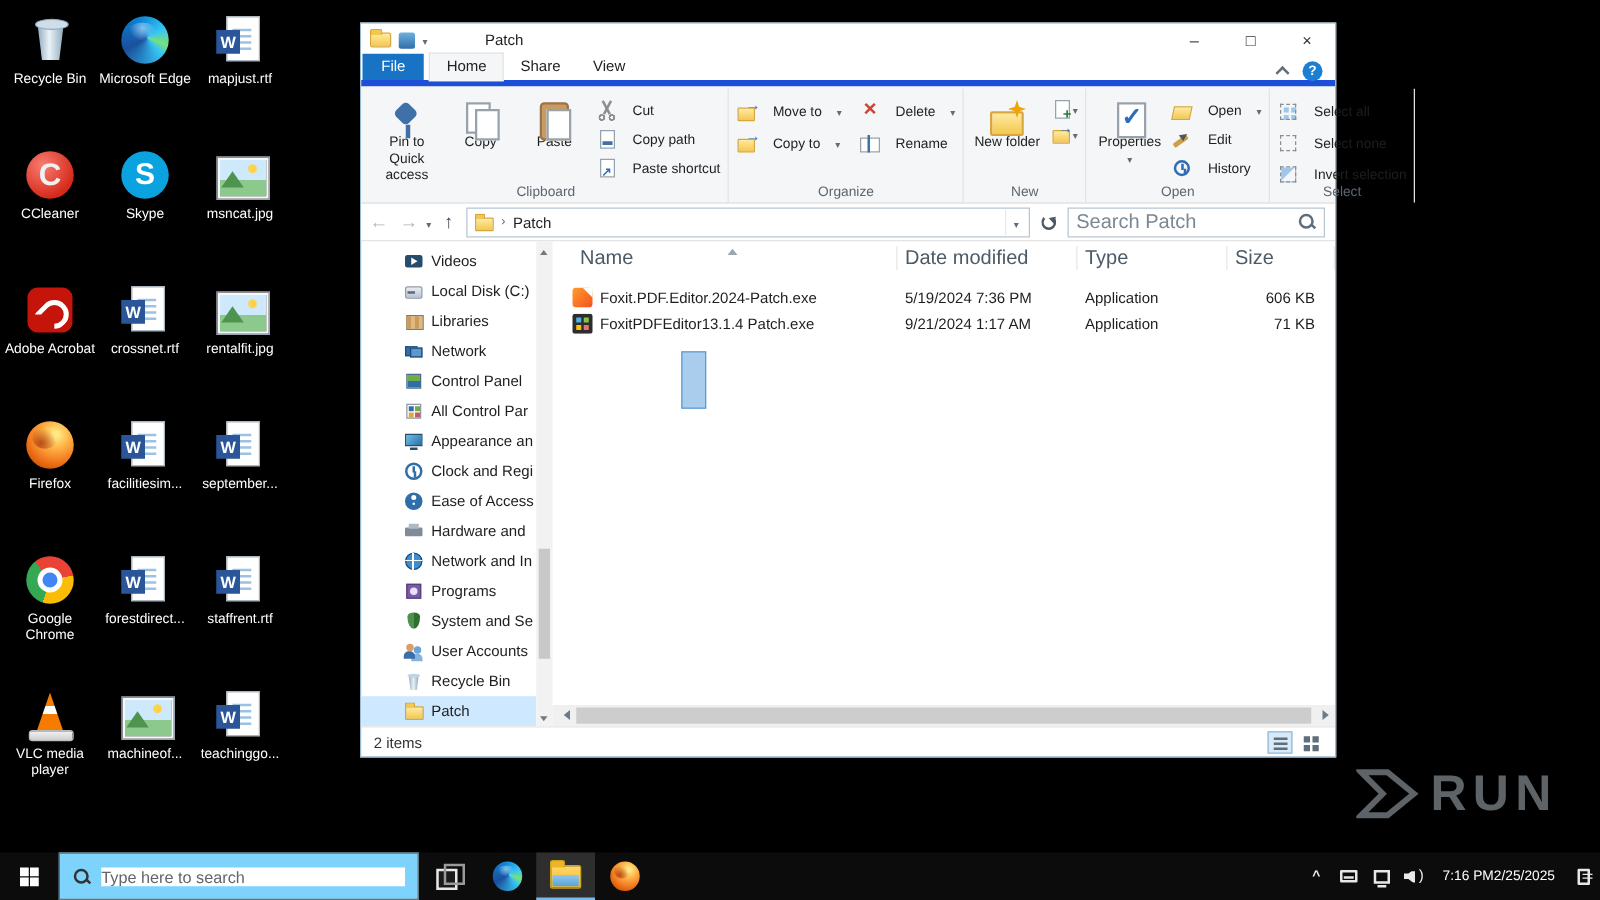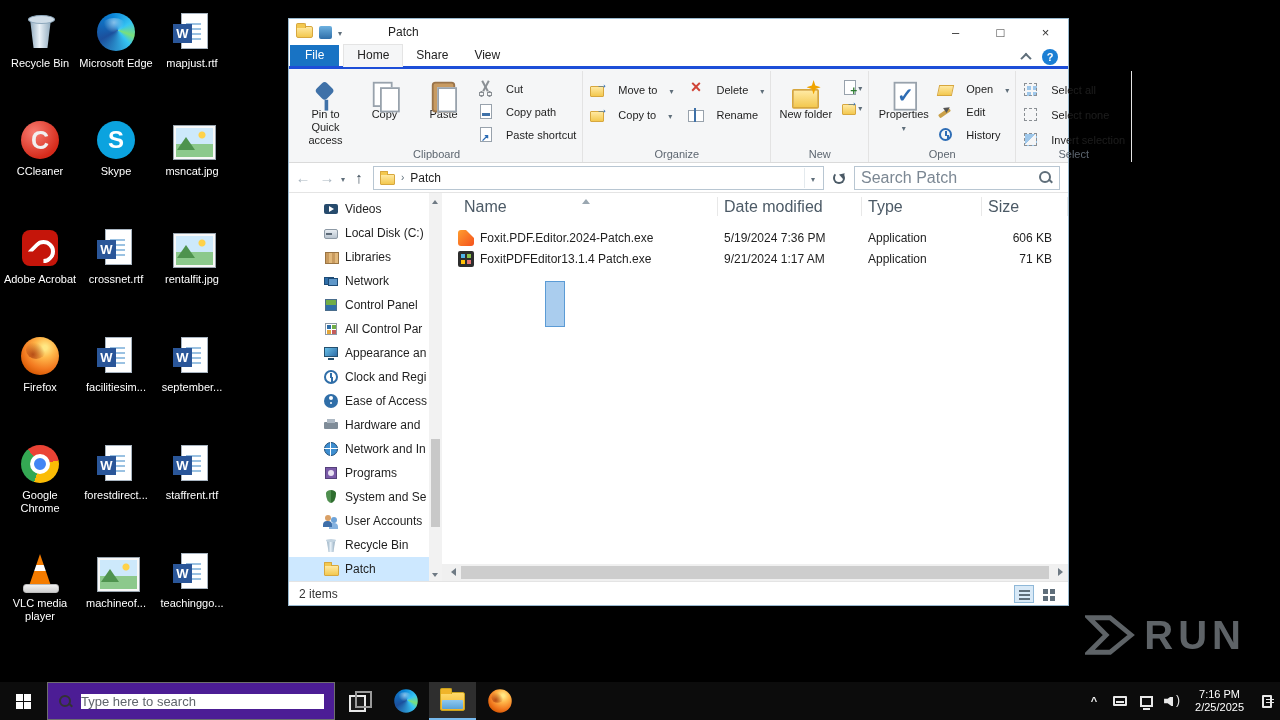--- a/index.html
+++ b/index.html
@@ -44,21 +44,21 @@
 .titlebar{height:26px;display:flex;align-items:center;padding-left:7px;background:#fff}
 .qat{display:flex;align-items:center;gap:6px}
 .fold{width:17px;height:12px;background:linear-gradient(#ffe9a2,#f3c84f);border:1px solid #d7a73e;border-radius:2px;position:relative}
 .fold::before{content:"";position:absolute;top:-4px;left:-1px;width:8px;height:4px;background:#f3c84f;border:1px solid #d7a73e;border-bottom:none;border-radius:2px 2px 0 0}
 .qicon{width:13px;height:13px;background:linear-gradient(#6db1e0,#2f6ea8);border-radius:2px}
 .dd::after{content:"▾";font-size:8px;color:#5f6e7a}
 .title{margin-left:46px;font-size:12px;color:#1e1e1e}
 .wcs{margin-left:auto;display:flex;height:100%}
 .wc{width:45px;display:flex;align-items:center;justify-content:center;font-size:13px;color:#333;cursor:pointer}
 
-.tabs{height:24px;display:flex;align-items:flex-end;background:#fff;border-bottom:3px solid #1d4ed8;position:relative}
+.tabs{height:24px;display:flex;align-items:flex-end;background:#fff;border-bottom:5px solid #1d4ed8;position:relative}
 .tab{padding:3px 13px 4px;font-size:12px;color:#222;cursor:pointer}
 .tab.file{background:#1873c4;color:#fff;margin:0 4px 0 1px;padding:3px 15px 4px}
 .tab.active{border:1px solid #e4e4e4;border-bottom:1px solid #f5f6f7;background:#f5f6f7;margin-bottom:-1px}
 .tabctl{position:absolute;right:10px;top:4px;display:flex;gap:12px;align-items:center}
 .collapse{width:8px;height:8px;border-left:2px solid #5f6e7a;border-top:2px solid #5f6e7a;transform:rotate(45deg) translate(1px,1px)}
 .help{width:16px;height:16px;border-radius:50%;background:#1b7fd4;color:#fff;font-size:11px;font-weight:bold;text-align:center;line-height:16px;cursor:pointer}
 
 .ribbon{height:94px;background:#f5f6f7;border-bottom:1px solid #dadada;display:flex;padding:2px 0 0 2px}
 .rgroup{position:relative;padding:2px 6px 16px;border-right:1px solid #e3e3e3;display:flex}
 .glabel{position:absolute;left:0;right:0;bottom:2px;text-align:center;font-size:11px;color:#5d6670}
@@ -210,21 +210,21 @@
 .vbtn{width:20px;height:18px;border:1px solid transparent;position:relative;cursor:pointer}
 .vbtn.active{background:#d8e9f7;border-color:#8fb8d8}
 .vbtn.details::before{content:"";position:absolute;left:4px;top:4px;width:11px;height:2px;background:#5f6e7a;box-shadow:0 4px 0 #5f6e7a,0 8px 0 #5f6e7a}
 .vbtn.thumbs::before{content:"";position:absolute;left:4px;top:3px;width:5px;height:5px;background:#5f6e7a;box-shadow:7px 0 0 #5f6e7a,0 7px 0 #5f6e7a,7px 7px 0 #5f6e7a}
 
 
 .taskbar{position:absolute;left:0;bottom:0;width:1280px;height:38px;background:#0c0c0c;display:flex;align-items:stretch;z-index:5}
 .tbtn{width:47px;display:flex;align-items:center;justify-content:center;cursor:pointer}
 .winlogo{width:15px;height:15px;display:grid;grid-template-columns:7px 7px;grid-template-rows:7px 7px;gap:1px}
 .winlogo i{background:#fdfdfd}
-.tsearch{width:288px;background:#4c1d95;display:flex;align-items:center;padding:0 10px;gap:8px;border:1px solid #6f6f6f}
+.tsearch{width:288px;background:#7dd3fc;display:flex;align-items:center;padding:0 10px;gap:8px;border:1px solid #6f6f6f}
 .tsearch input{border:none;outline:none;flex:1;font-size:13px;color:#333;font-family:inherit;min-width:0}
 .tsearch input::placeholder{color:#60666c}
 .tsearch .mag::before{border-color:#333}
 .tsearch .mag::after{background:#333}
 .tview{width:24px;height:24px;position:relative}
 .tview::before{content:"";position:absolute;left:2px;top:6px;width:13px;height:13px;border:2px solid #e8e8e8;background:rgba(255,255,255,.06)}
 .tview::after{content:"";position:absolute;left:8px;top:2px;width:13px;height:13px;border:2px solid #9a9a9a}
 .tapp{width:47px;display:flex;align-items:center;justify-content:center;cursor:pointer;position:relative}
 .tapp.active{background:#2e2e2e;box-shadow:inset 0 -2px 0 #76b9ed}
 .tb-scale{width:44px;height:44px;transform:scale(.62)}
@@ -234,21 +234,21 @@
 .tray{margin-left:auto;display:flex;align-items:center;height:100%}
 .titem{width:26px;height:100%;display:flex;align-items:center;justify-content:center;color:#eee;cursor:pointer}
 .chevup{font-size:11px;color:#eee;font-weight:bold}
 .ic-lan{width:13px;height:11px;border:2px solid #e8e8e8;position:relative}
 .ic-lan::after{content:"";position:absolute;left:1px;bottom:-5px;width:7px;height:2px;background:#e8e8e8}
 .ic-spk{width:16px;height:13px;position:relative}
 .ic-spk::before{content:"";position:absolute;left:0;top:2px;width:9px;height:9px;background:#e8e8e8;clip-path:polygon(0 25%,40% 25%,100% -20%,100% 120%,40% 75%,0 75%)}
 .ic-spk::after{content:")";position:absolute;right:0;top:-2px;color:#e8e8e8;font-size:12px}
 .ic-kbd{width:14px;height:10px;border:2px solid #e8e8e8;border-radius:1px;position:relative}
 .ic-kbd::after{content:"";position:absolute;left:1px;bottom:1px;width:8px;height:2px;background:#e8e8e8}
-.clockblk{display:flex;flex-direction:column;align-items:center;justify-content:center;color:#fff;font-size:11px;line-height:13px;padding:0 10px;cursor:pointer}
+.clockblk{display:flex;align-items:center;justify-content:center;color:#fff;font-size:11px;line-height:13px;padding:0 10px;cursor:pointer}
 .ic-note{width:16px;height:13px;border:2px solid #e8e8e8;border-radius:1px;position:relative;margin:0 8px}
 .ic-note::after{content:"";position:absolute;left:2px;top:2px;width:8px;height:1.5px;background:#e8e8e8;box-shadow:0 3px 0 #e8e8e8}
 
 
 .wm{position:absolute;right:34px;top:612px;display:flex;align-items:center;gap:9px;opacity:.85}
 .wm .txt{font-size:40px;font-weight:bold;letter-spacing:5px;color:#6f757a}
 </style>
 </head>
 <body>
 

